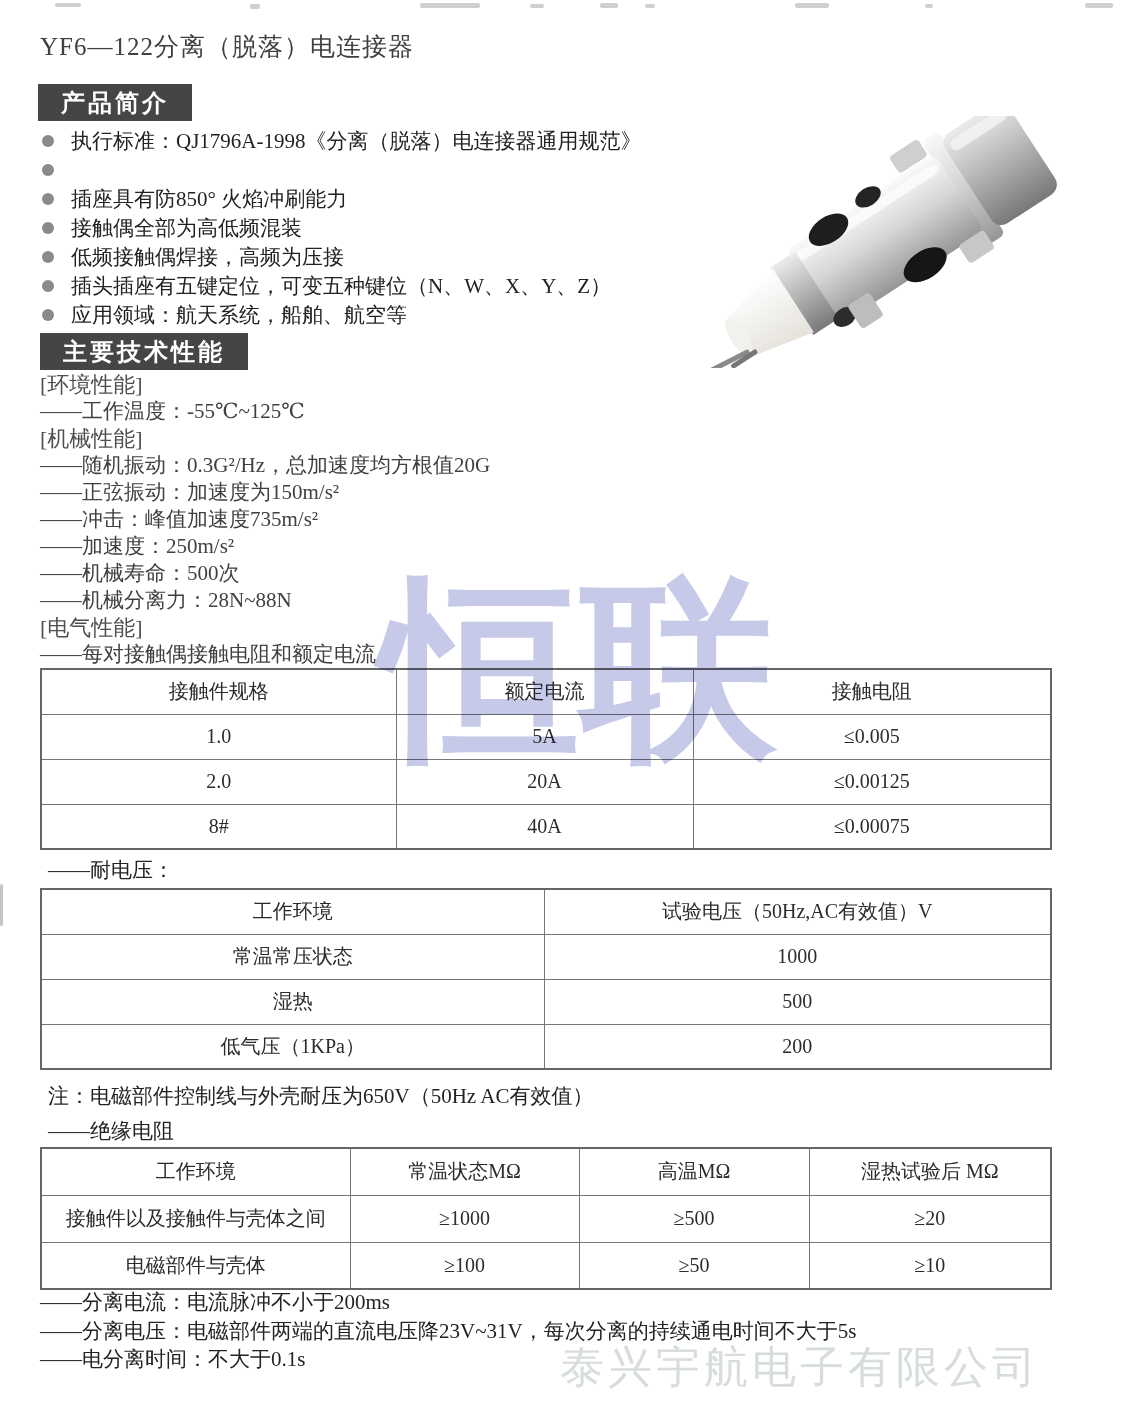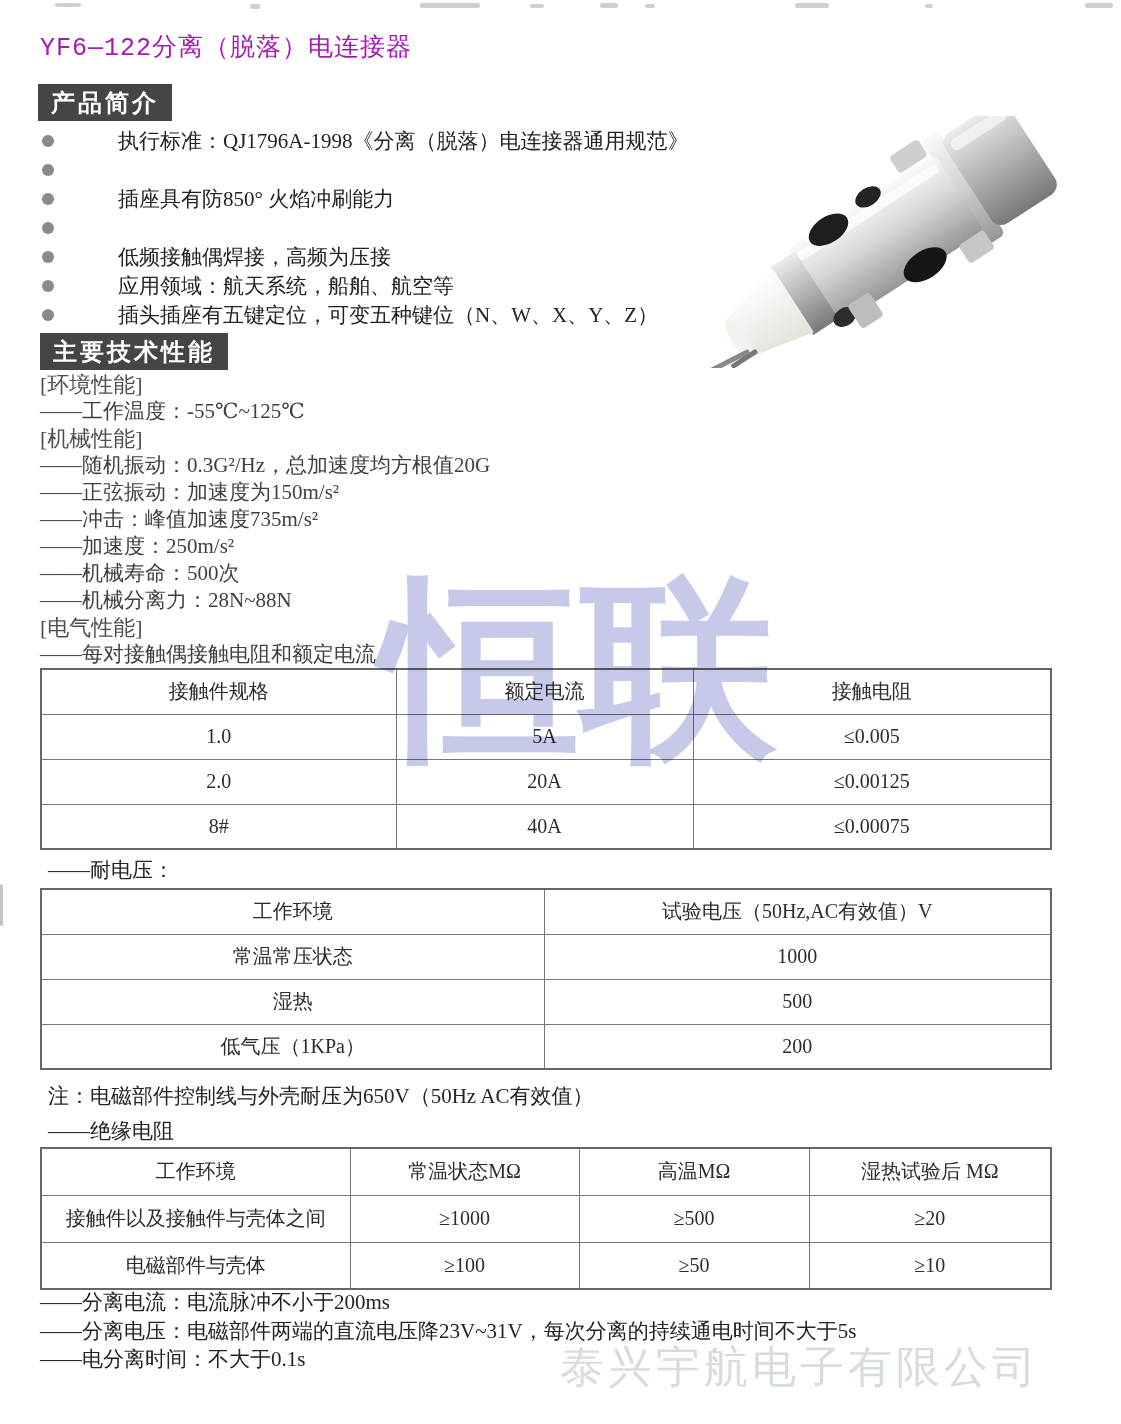--- a/index.html
+++ b/index.html
@@ -10,36 +10,36 @@
   *{box-sizing:border-box;}
   .abs{position:absolute;}
 
   
   .top-noise{left:0;top:0;width:1121px;height:14px;}
   .top-noise span{position:absolute;background:#cfcfcf;border-radius:2px;}
 
   .edge-artifact{left:0;top:884px;width:3px;height:42px;background:#a6a6a6;opacity:.65;border-radius:2px;}
 
   .page-title{
-    left:40px;top:30px;font-family:Liberation Mono, monospace;
-    font-size:25px;color:#a21caf;letter-spacing:1px;
+    left:40px;top:30px;font-family:Liberation Serif, serif;
+    font-size:25px;color:#404040;letter-spacing:1px;
   }
 
   .black-header{
     background:#454545;color:#ffffff;
     font-family:"Liberation Sans","DejaVu Sans",sans-serif;font-weight:bold;
-    font-size:24px;line-height:37px;padding:0 13px;letter-spacing:3px;white-space:nowrap;
+    font-size:24px;line-height:37px;padding:0 23px;letter-spacing:3px;white-space:nowrap;
   }
   .hdr1{left:38px;top:84px;}
   .hdr2{left:40px;top:333px;}
 
   .bullets{left:42px;top:126px;width:640px;}
   .bullet-row{display:flex;align-items:center;height:29px;}
   .bullet-dot{width:12px;height:12px;border-radius:50%;background:#8a8a8a;margin-right:17px;flex:none;}
-  .bullet-text{font-size:21px;color:#222;white-space:nowrap;margin-left:47px;}
+  .bullet-text{font-size:21px;color:#222;white-space:nowrap;}
 
   .speclines{left:40px;top:371px;width:700px;}
   .spec-group{font-size:22px;line-height:27px;color:#4f4f4f;white-space:nowrap;}
   .spec-item{font-size:21px;line-height:27px;color:#404040;white-space:nowrap;}
 
   .lead-line{font-size:21px;color:#232323;white-space:nowrap;margin-left:8px;}
   .lead-withstand{left:40px;top:856px;}
   .note-line{left:40px;top:1082px;}
   .lead-insulation{left:40px;top:1117px;}
 
@@ -99,32 +99,33 @@
     </div>
   <div class="bullet-row">
       <span class="bullet-dot"></span>
     </div>
   <div class="bullet-row">
       <span class="bullet-dot"></span>
       <span class="bullet-text">插座具有防850° 火焰冲刷能力</span>
     </div>
   <div class="bullet-row">
       <span class="bullet-dot"></span>
+      <span class="bullet-text">接触偶全部为高低频混装</span>
     </div>
   <div class="bullet-row">
       <span class="bullet-dot"></span>
       <span class="bullet-text">低频接触偶焊接，高频为压接</span>
     </div>
   <div class="bullet-row">
       <span class="bullet-dot"></span>
+      <span class="bullet-text">插头插座有五键定位，可变五种键位（N、W、X、Y、Z）</span>
+    </div>
+  <div class="bullet-row">
+      <span class="bullet-dot"></span>
       <span class="bullet-text">应用领域：航天系统，船舶、航空等</span>
-    </div>
-  <div class="bullet-row">
-      <span class="bullet-dot"></span>
-      <span class="bullet-text">插头插座有五键定位，可变五种键位（N、W、X、Y、Z）</span>
     </div>
 </div>
 
 <div class="abs photo">
   <svg width="470" height="252" viewBox="0 0 470 252">
     <defs>
       <linearGradient id="gMetal" x1="0" y1="0" x2="0" y2="1">
         <stop offset="0" stop-color="#fafafa"></stop>
           <stop offset="0.45" stop-color="#d6d6d6"></stop>
           <stop offset="1" stop-color="#969696"></stop>

